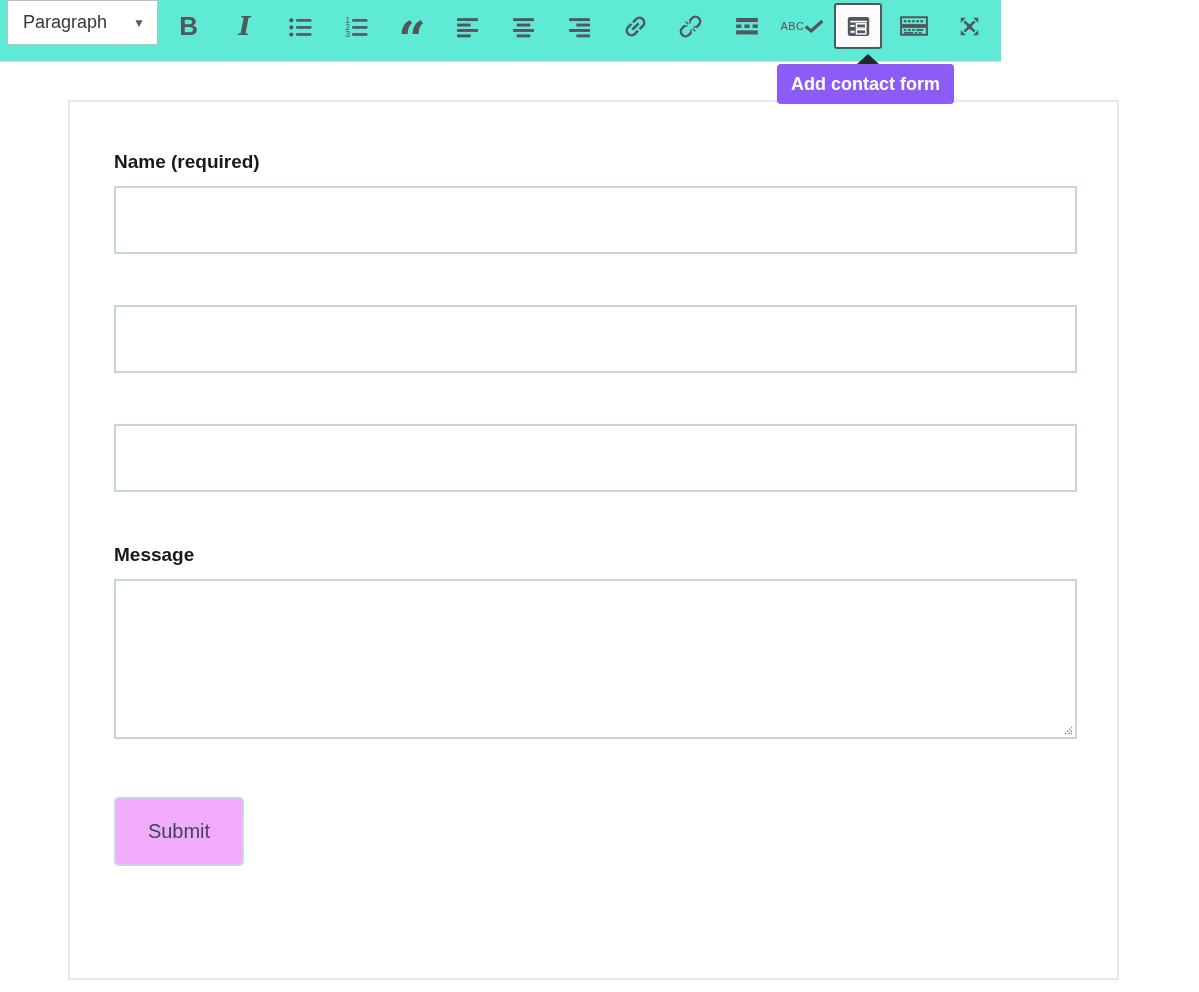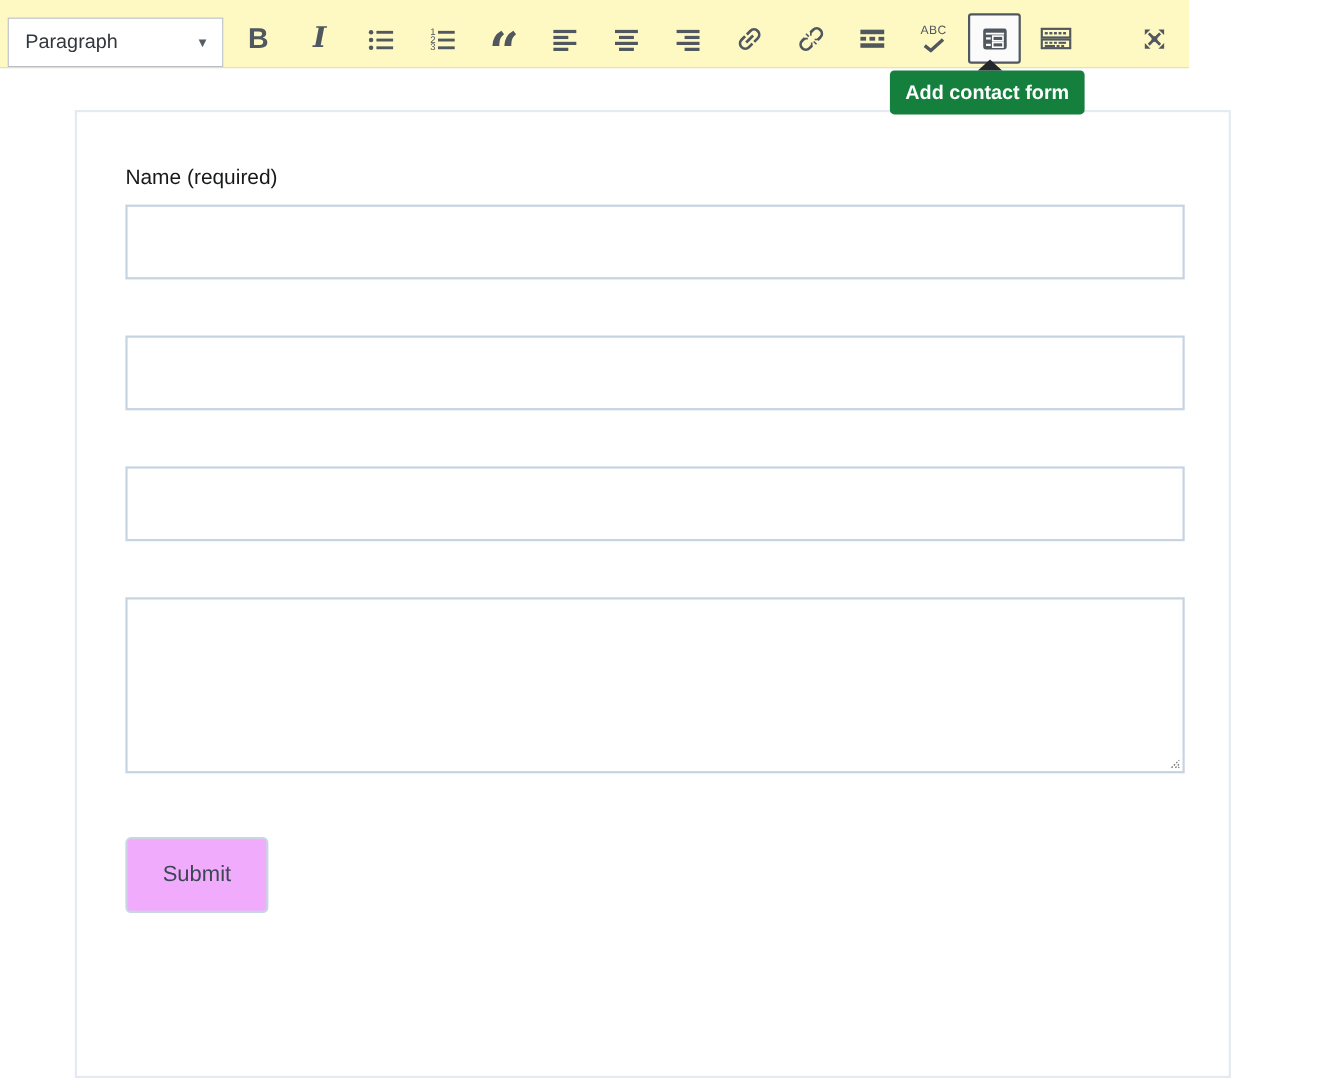--- a/index.html
+++ b/index.html
@@ -2,74 +2,74 @@
 <html><head>
 <meta charset="utf-8">
 <style>
   * { box-sizing: border-box; margin: 0; padding: 0; }
   html, body { width: 1199px; height: 992px; background: #fff;
     font-family: "Liberation Sans", sans-serif; }
   body { position: relative; overflow: hidden; }
 
   
   .toolbar {
-    position: absolute; left: 0; top: 0; width: 1081px; height: 62px;
-    background: #fef9c3; border-bottom: 1px solid #dcdcdc;
-    display: flex; align-items: flex-end; padding: 0 4px 0 7px;
+    position: absolute; left: 0; top: 0; width: 1001px; height: 62px;
+    background: #5eead4; border-bottom: 1px solid #dcdcdc;
+    display: flex; align-items: flex-start; padding: 0 4px 0 7px;
   }
   .para-select {
     width: 196px; height: 45px; background: #fff; border: 1px solid #b8bec4;
     display: flex; align-items: center; padding: 0 12px 0 15px;
     cursor: pointer;
   }
   .para-select .para-label { font-size: 18px; color: #32373c; flex: 1; }
   .para-select .caret { font-size: 12px; color: #555d66; }
   .tb-btn {
     width: 55.8px; height: 52px; display: flex; align-items: center;
     justify-content: center; color: #50575e; cursor: pointer;
     background: transparent; border: none; flex: none;
   }
   .tb-btn svg { display: block; }
   .glyph-b { font-size: 26px; font-weight: 700; color: #50575e; }
   .glyph-i { font-size: 26px; font-weight: 700; font-style: italic;
     font-family: "DejaVu Serif", serif; color: #50575e; }
   .glyph-quote { font-family: "DejaVu Serif", serif; font-weight: 700;
     font-size: 48px; line-height: 20px; color: #50575e;
     transform: translateY(13px); display: block; }
-  .abc-stack { display: flex; flex-direction: column; align-items: center; }
+  .abc-stack { display: flex; flex-direction: row; align-items: center; }
   .abc-stack .abc-text { font-size: 11px; letter-spacing: .4px; color: #50575e;
     line-height: 12px; }
   .active-box {
     width: 48px; height: 46px; border: 2px solid #50575e; border-radius: 3px;
     background: #fbfbfc; display: flex; align-items: center; justify-content: center;
   }
   .spacer { flex: 1; }
 
   
   .tooltip {
-    position: absolute; left: 809px; top: 64px; height: 40px;
-    background: #15803d; color: #fff; border-radius: 4px;
+    position: absolute; left: 777px; top: 64px; height: 40px;
+    background: #8b5cf6; color: #fff; border-radius: 4px;
     display: flex; align-items: center; padding: 0 14px;
     font-size: 18px; font-weight: 600; z-index: 5; white-space: nowrap;
   }
   .tooltip::before {
     content: ""; position: absolute; top: -10px; left: 80px;
     border-left: 11px solid transparent; border-right: 11px solid transparent;
     border-bottom: 10px solid #23282d;
   }
 
   
   .canvas { position: absolute; left: 0; top: 63px; width: 1199px; height: 929px;
     background: #fff; }
   .form-preview {
     position: absolute; left: 68px; top: 37px; width: 1051px; height: 880px;
     border: 2px solid #e4eaf2; background: #fff;
     padding: 48px 40px 0 44px;
   }
-  .field-label { font-size: 19px; line-height: 23px; font-weight: 400;
+  .field-label { font-size: 19px; line-height: 23px; font-weight: 700;
     color: #17191b; margin-bottom: 13px; }
   .field-input {
     width: 100%; height: 68px; border: 2px solid #c6d3e1; background: #fff;
     margin-bottom: 51px; font-size: 19px; padding: 0 12px; color: #17191b;
     border-radius: 0; display: block;
   }
   .ta-wrap { position: relative; margin-bottom: 58px; }
   .field-textarea {
     width: 100%; height: 160px; border: 2px solid #c6d3e1; background: #fff;
     font-size: 19px; padding: 10px 12px; color: #17191b; resize: none;
@@ -262,20 +262,21 @@
 <div class="canvas">
   <div class="form-preview">
 
     <div class="field-label">Name (required)</div>
     <input class="field-input" type="text" value="" style="">
 
     <input class="field-input" type="text" value="" style="">
 
     <input class="field-input" type="text" value="" style="">
 
+    <div class="field-label">Message</div>
     <div class="ta-wrap">
       <textarea class="field-textarea" style=""></textarea>
       <svg class="resize-grip" width="11" height="11" viewBox="0 0 11 11" stroke="#777" stroke-width="1.2">
         <line x1="3" y1="10" x2="10" y2="3" stroke-dasharray="1.6,1.4"></line>
         <line x1="6.5" y1="10" x2="10" y2="6.5" stroke-dasharray="1.6,1.4"></line>
         <line x1="9.2" y1="10" x2="10" y2="9.2" stroke-dasharray="1.6,1.4"></line>
       </svg>
     </div>
 
     <button class="submit-btn">Submit</button>

